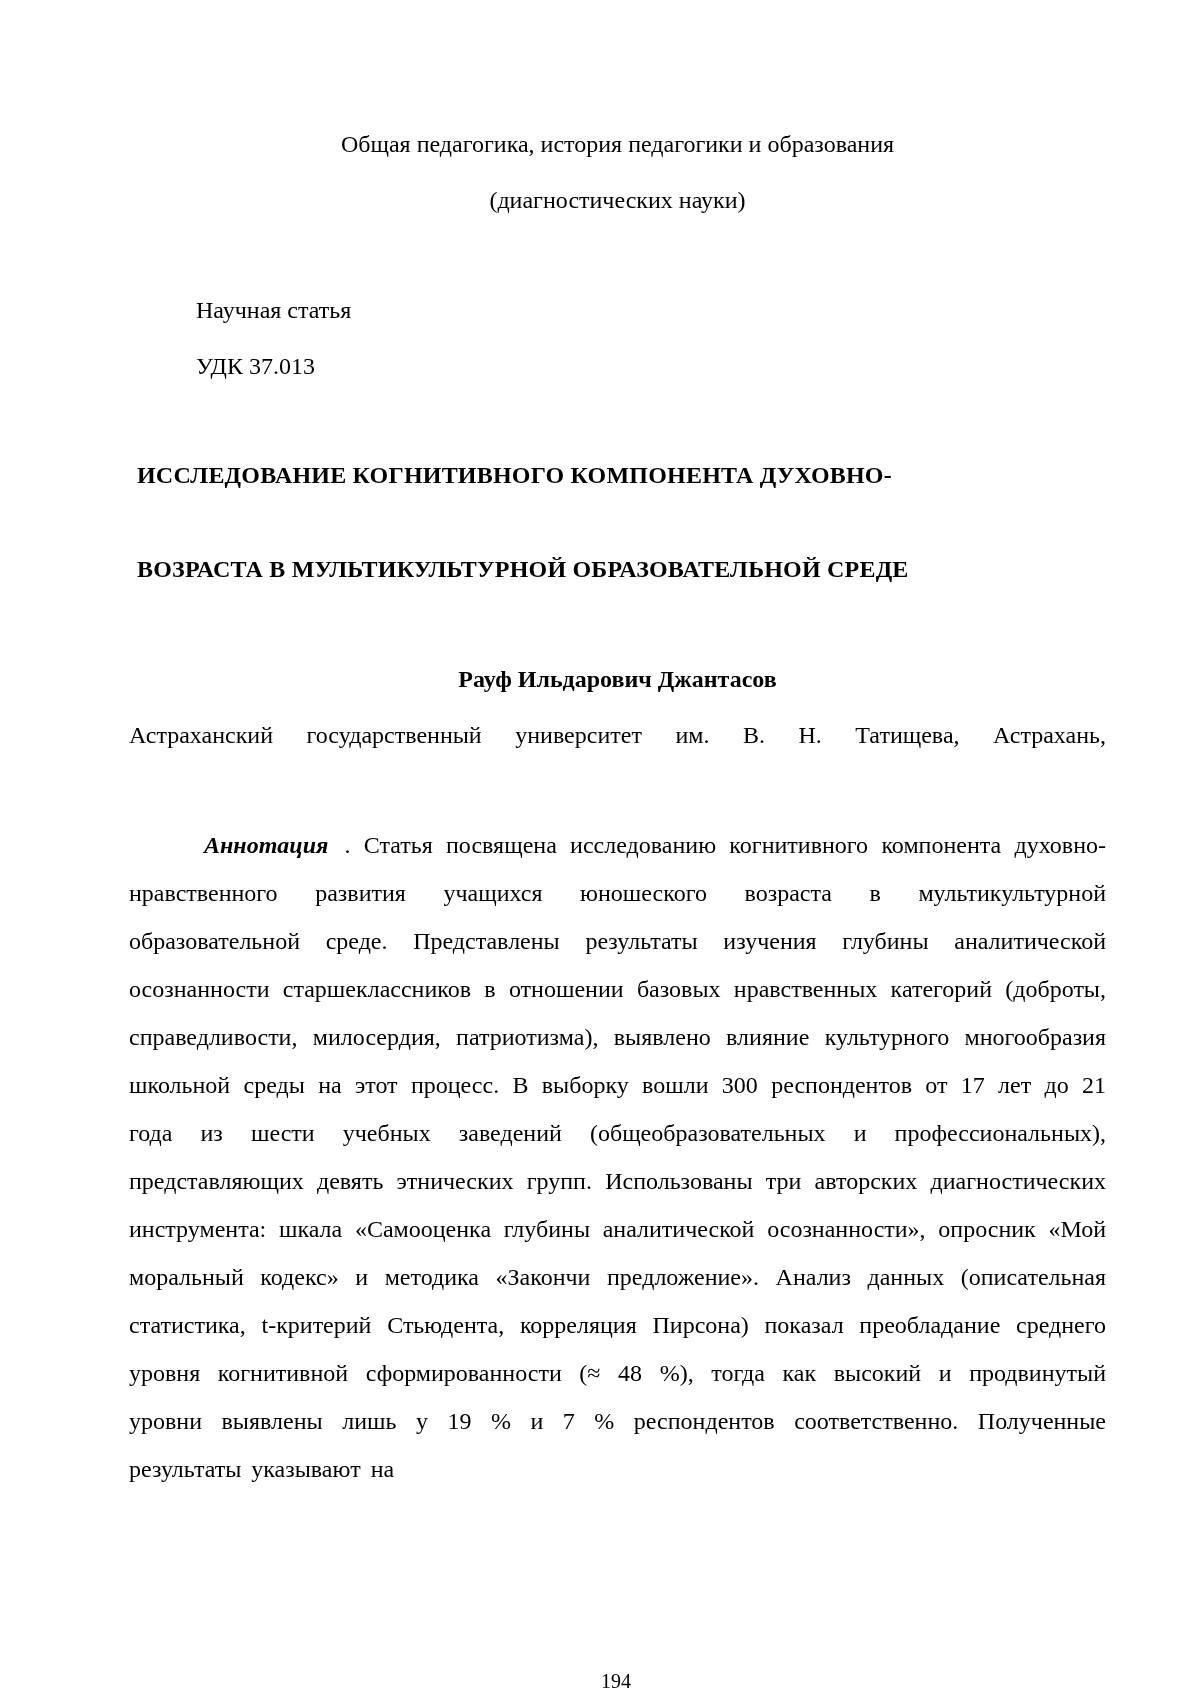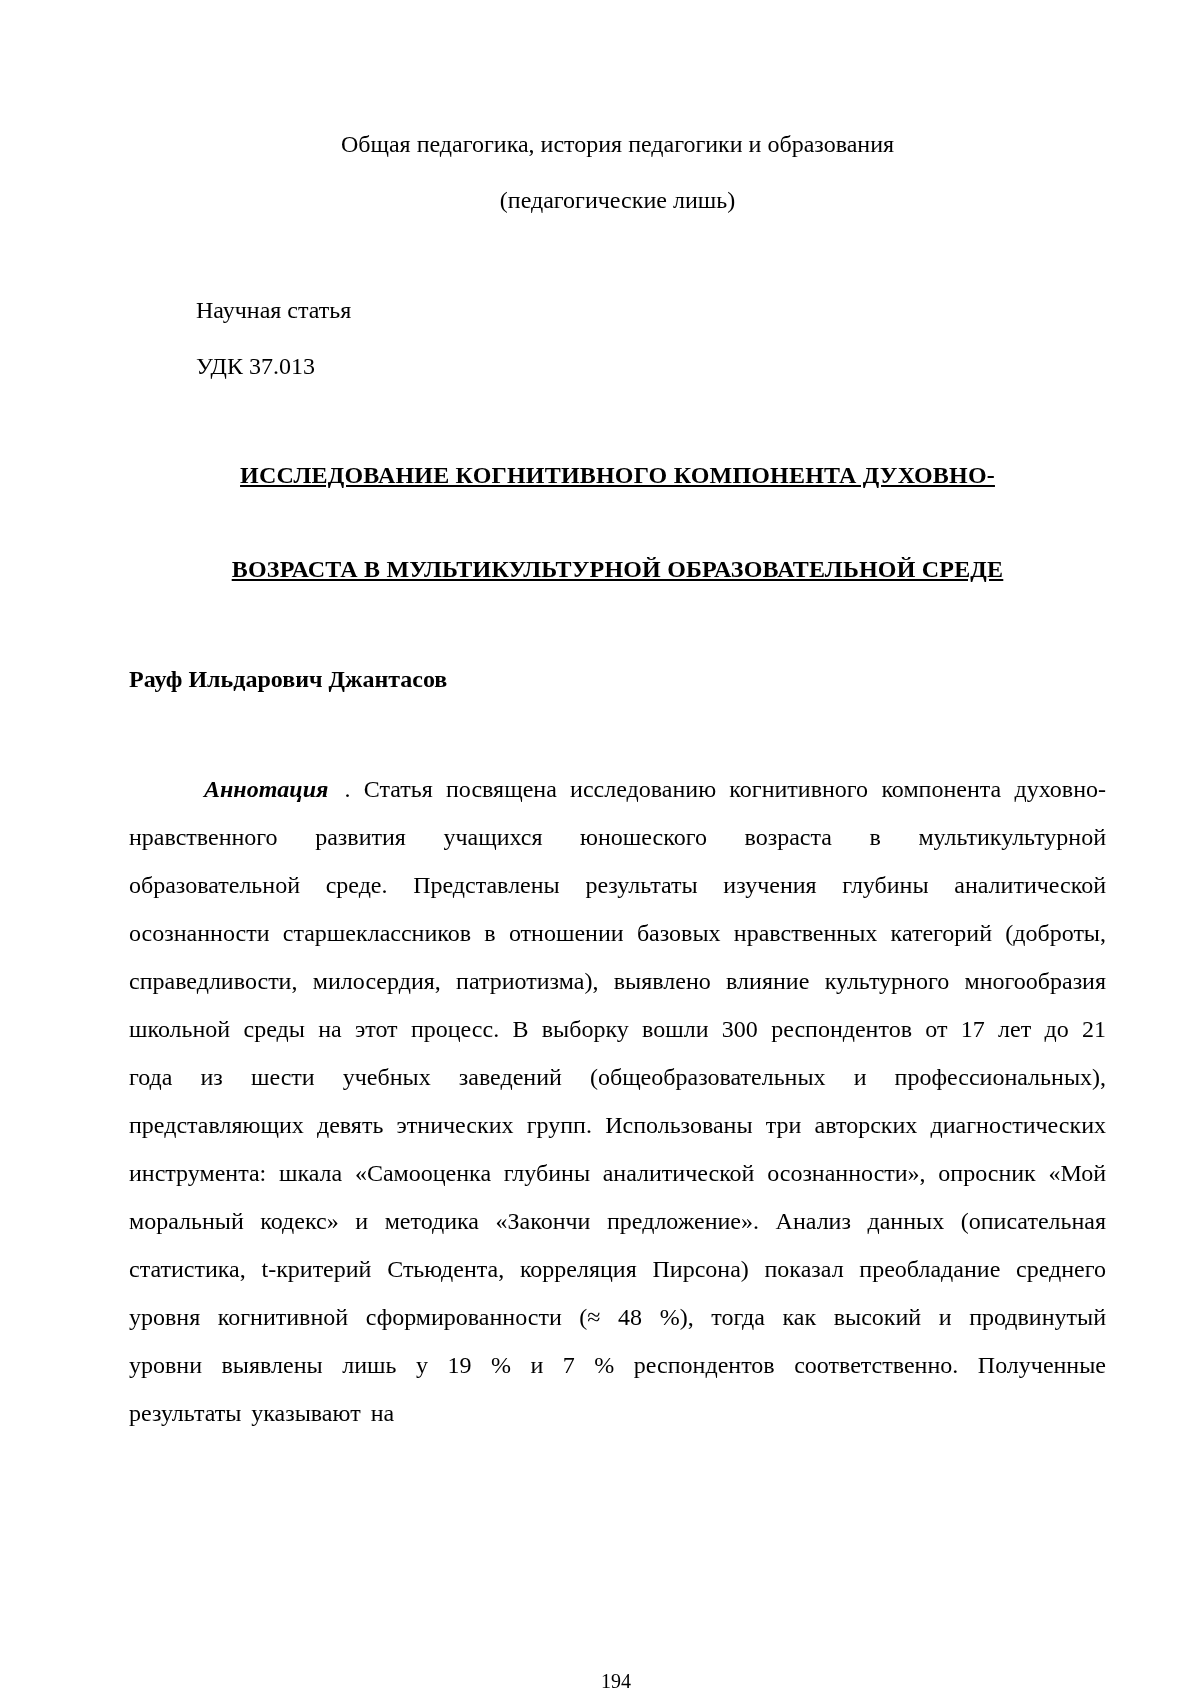--- a/index.html
+++ b/index.html
@@ -19,25 +19,23 @@
     line-height: 48px;
     overflow: hidden;
   }
   .center { text-align: center; }
   .indent { text-indent: 67px; }
   .gap { height: 46px; }
   .doc-title {
     font-weight: bold;
     font-size: 24px;
     line-height: 47px;
-    text-align: center;
     letter-spacing: 0.2px;
-    text-decoration: underline;
   }
-  .author-name { font-weight: bold; }
+  .author-name { font-weight: bold; text-align: center; }
   .affil-line1 {
     text-align: justify;
     text-align-last: justify;
   }
   .abstract {
     text-align: justify;
     text-indent: 67px;
     word-spacing: 4px;
   }
   .abstract-label {
@@ -53,38 +51,39 @@
     font-size: 20px;
     line-height: 26px;
   }
 </style>
 </head>
 <body>
 
 <div class="page">
 
   <div class="center">Общая педагогика, история педагогики и образования</div>
-  <div class="center">(педагогические лишь)</div>
+  <div class="center">(диагностических науки)</div>
 
   <div class="gap"></div>
 
   <div class="indent">Научная статья</div>
   <div class="indent">УДК 37.013</div>
 
   <div class="gap"></div>
 
   <div class="doc-title">
     <span>ИССЛЕДОВАНИЕ КОГНИТИВНОГО КОМПОНЕНТА ДУХОВНО-</span><br>
     <br>
     <span>ВОЗРАСТА В МУЛЬТИКУЛЬТУРНОЙ ОБРАЗОВАТЕЛЬНОЙ СРЕДЕ</span>
   </div>
 
   <div class="gap"></div>
 
   <div class="author-name">Рауф Ильдарович Джантасов</div>
+  <div class="affil-line1">Астраханский государственный университет им. В. Н. Татищева, Астрахань,</div>
 
   <div class="gap"></div>
 
   <p class="abstract"><span class="abstract-label">Аннотация</span><span>. Статья посвящена исследованию когнитивного компонента духовно-нравственного развития учащихся юношеского возраста в мультикультурной образовательной среде. Представлены результаты изучения глубины аналитической осознанности старшеклассников в отношении базовых нравственных категорий (доброты, справедливости, милосердия, патриотизма), выявлено влияние культурного многообразия школьной среды на этот процесс. В выборку вошли 300 респондентов от 17 лет до 21 года из шести учебных заведений (общеобразовательных и профессиональных), представляющих девять этнических групп. Использованы три авторских диагностических инструмента: шкала «Самооценка глубины аналитической осознанности», опросник «Мой моральный кодекс» и методика «Закончи предложение». Анализ данных (описательная статистика, t-критерий Стьюдента, корреляция Пирсона) показал преобладание среднего уровня когнитивной сформированности (≈ 48 %), тогда как высокий и продвинутый уровни выявлены лишь у 19 % и 7 % респондентов соответственно. Полученные результаты указывают на</span></p>
 
   <div class="page-number">194</div>
 
 </div>
 
 </body></html>

